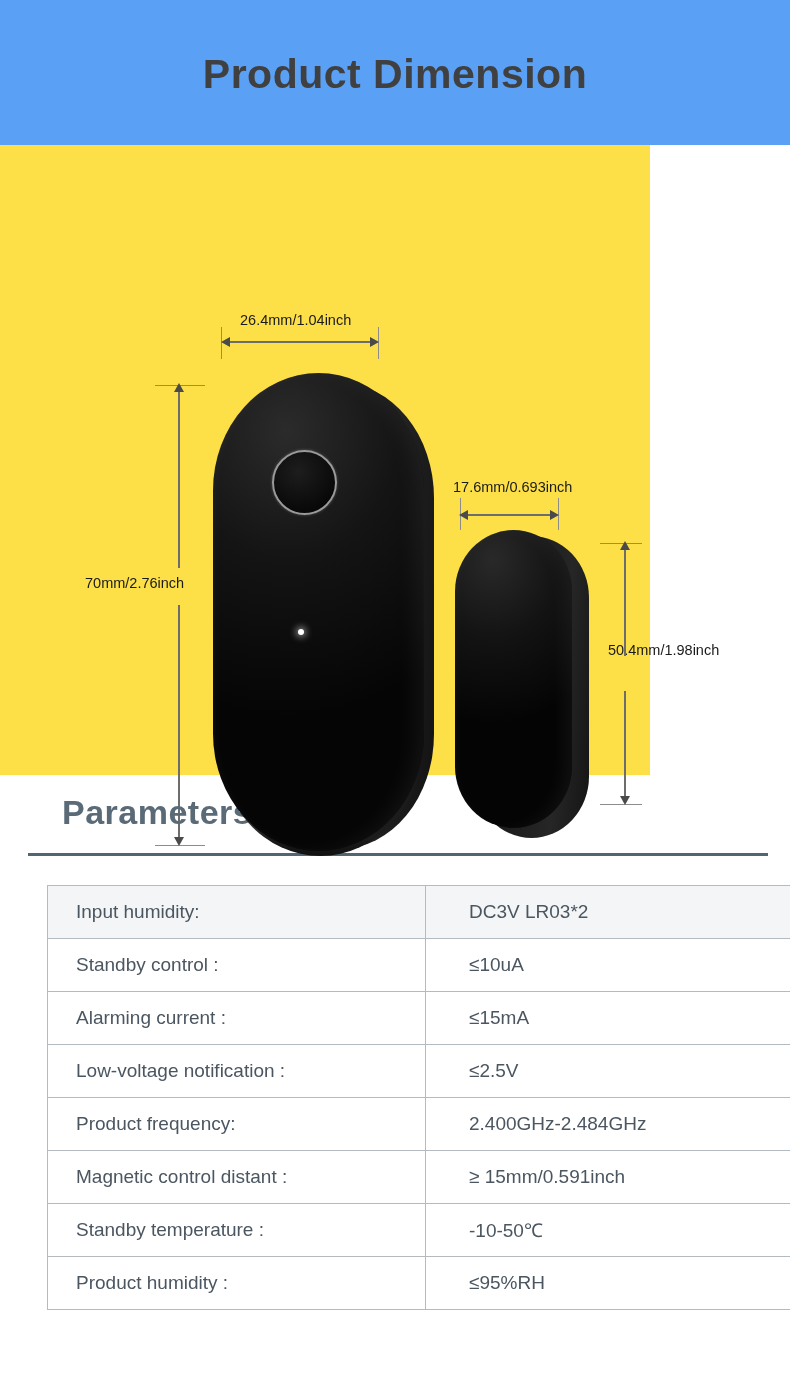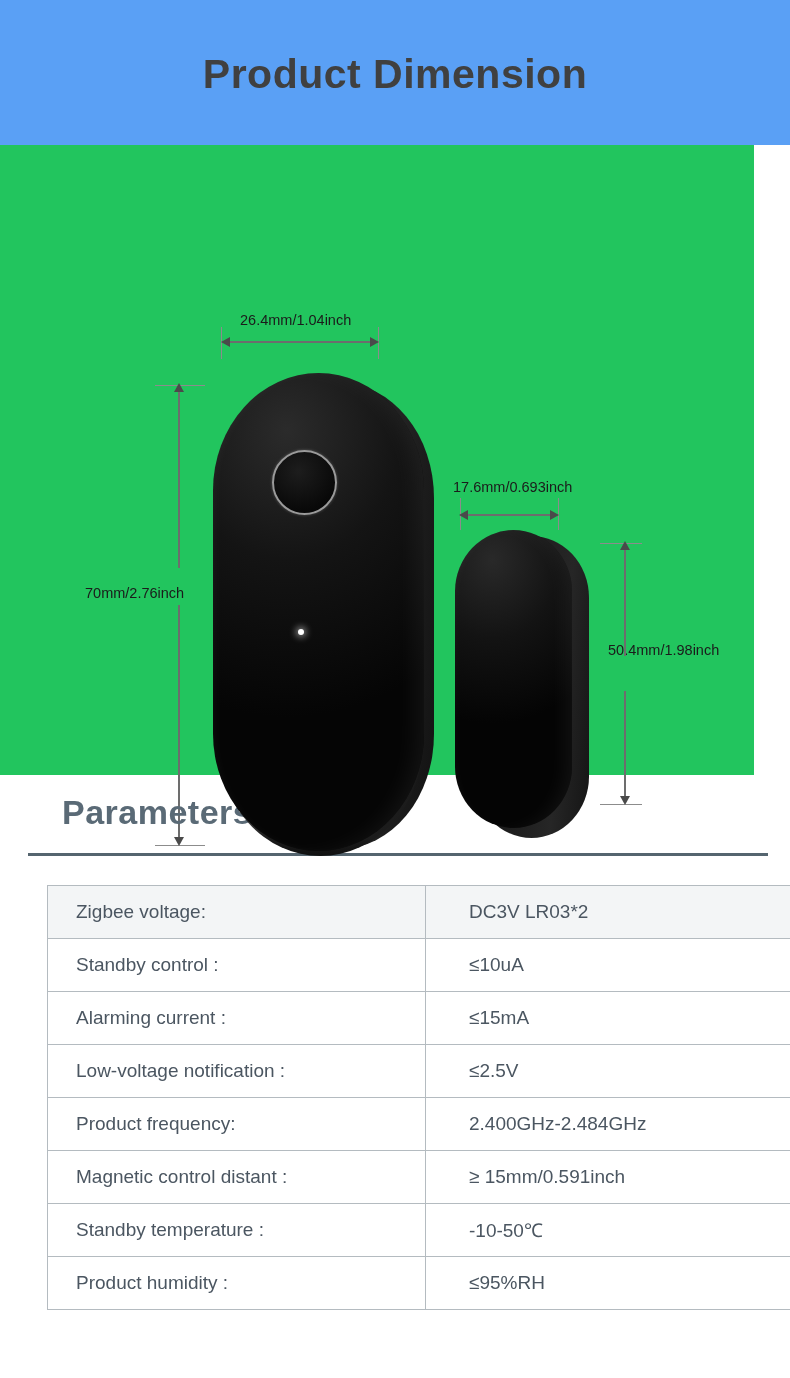--- a/index.html
+++ b/index.html
@@ -35,23 +35,23 @@
     letter-spacing: 0.5px;
     line-height: 1;
     margin-top: 4px;
   }
 
   
   .diagram {
     position: absolute;
     left: 0;
     top: 145px;
-    width: 754px;
+    width: 650px;
     height: 630px;
-    background: #22c55e;
+    background: #fde047;
   }
 
   
   .dim-label {
     position: absolute;
     font-size: 14.5px;
     color: #1b1b1b;
     white-space: nowrap;
     font-family: "Liberation Sans", sans-serif;
   }
@@ -241,21 +241,21 @@
 
   <div class="dim-label" style="left:240px; top:167px;">26.4mm/1.04inch</div>
 
   <div class="ext-line" style="left:221px; top:182px; width:1px; height:32px;"></div>
   <div class="ext-line" style="left:378px; top:182px; width:1px; height:32px;"></div>
 
   <div class="arrow-line-h" style="left:223px; top:196px; width:154px;"></div>
   <div class="arrow-head ah-left" style="left:221px; top:192px;"></div>
   <div class="arrow-head ah-right" style="left:370px; top:192px;"></div>
 
-  <div class="dim-label" style="left:85px; top:440px;">70mm/2.76inch</div>
+  <div class="dim-label" style="left:85px; top:430px;">70mm/2.76inch</div>
   <div class="ext-line" style="left:155px; top:240px; width:50px; height:1px;"></div>
   <div class="ext-line" style="left:155px; top:700px; width:50px; height:1px;"></div>
   <div class="arrow-line-v" style="left:178px; top:243px; height:180px;"></div>
   <div class="arrow-line-v" style="left:178px; top:460px; height:238px;"></div>
   <div class="arrow-head ah-up" style="left:174px; top:238px;"></div>
   <div class="arrow-head ah-down" style="left:174px; top:692px;"></div>
 
   <div class="dim-label" style="left:453px; top:334px;">17.6mm/0.693inch</div>
   <div class="ext-line" style="left:460px; top:353px; width:1px; height:32px;"></div>
   <div class="ext-line" style="left:558px; top:353px; width:1px; height:32px;"></div>
@@ -280,21 +280,21 @@
   <div class="magnet-edge"></div>
   <div class="magnet-body"></div>
 </div>
 
 <div class="params-heading">Parameters:</div>
 <div class="params-rule"></div>
 
 <table class="spec-table">
   <tbody>
     <tr class="row-alt">
-      <td class="col-label">Zigbee voltage:</td>
+      <td class="col-label">Input humidity:</td>
       <td class="col-value">DC3V  LR03*2</td>
     </tr>
     <tr>
       <td class="col-label">Standby control :</td>
       <td class="col-value">≤10uA</td>
     </tr>
     <tr>
       <td class="col-label">Alarming current :</td>
       <td class="col-value">≤15mA</td>
     </tr>

